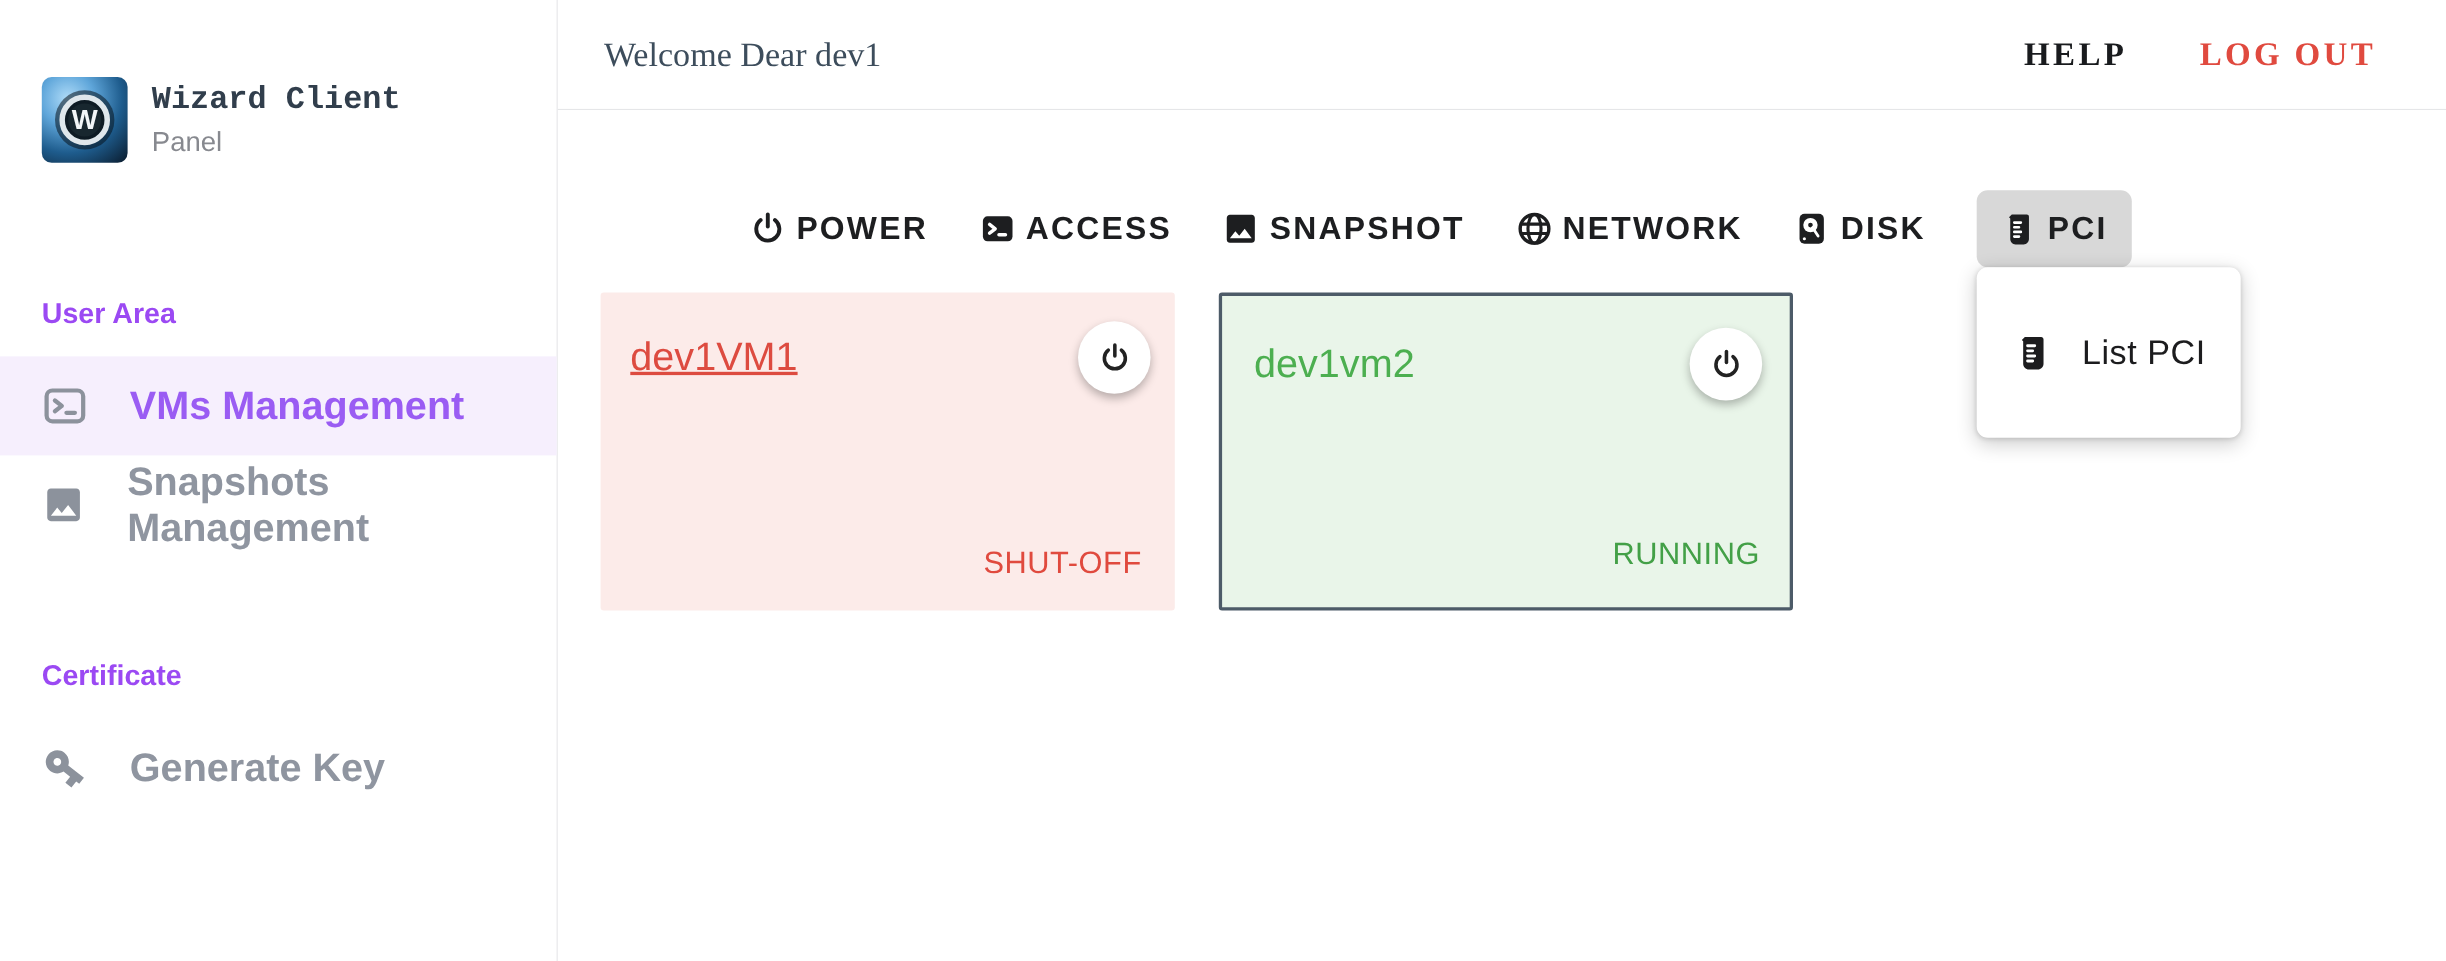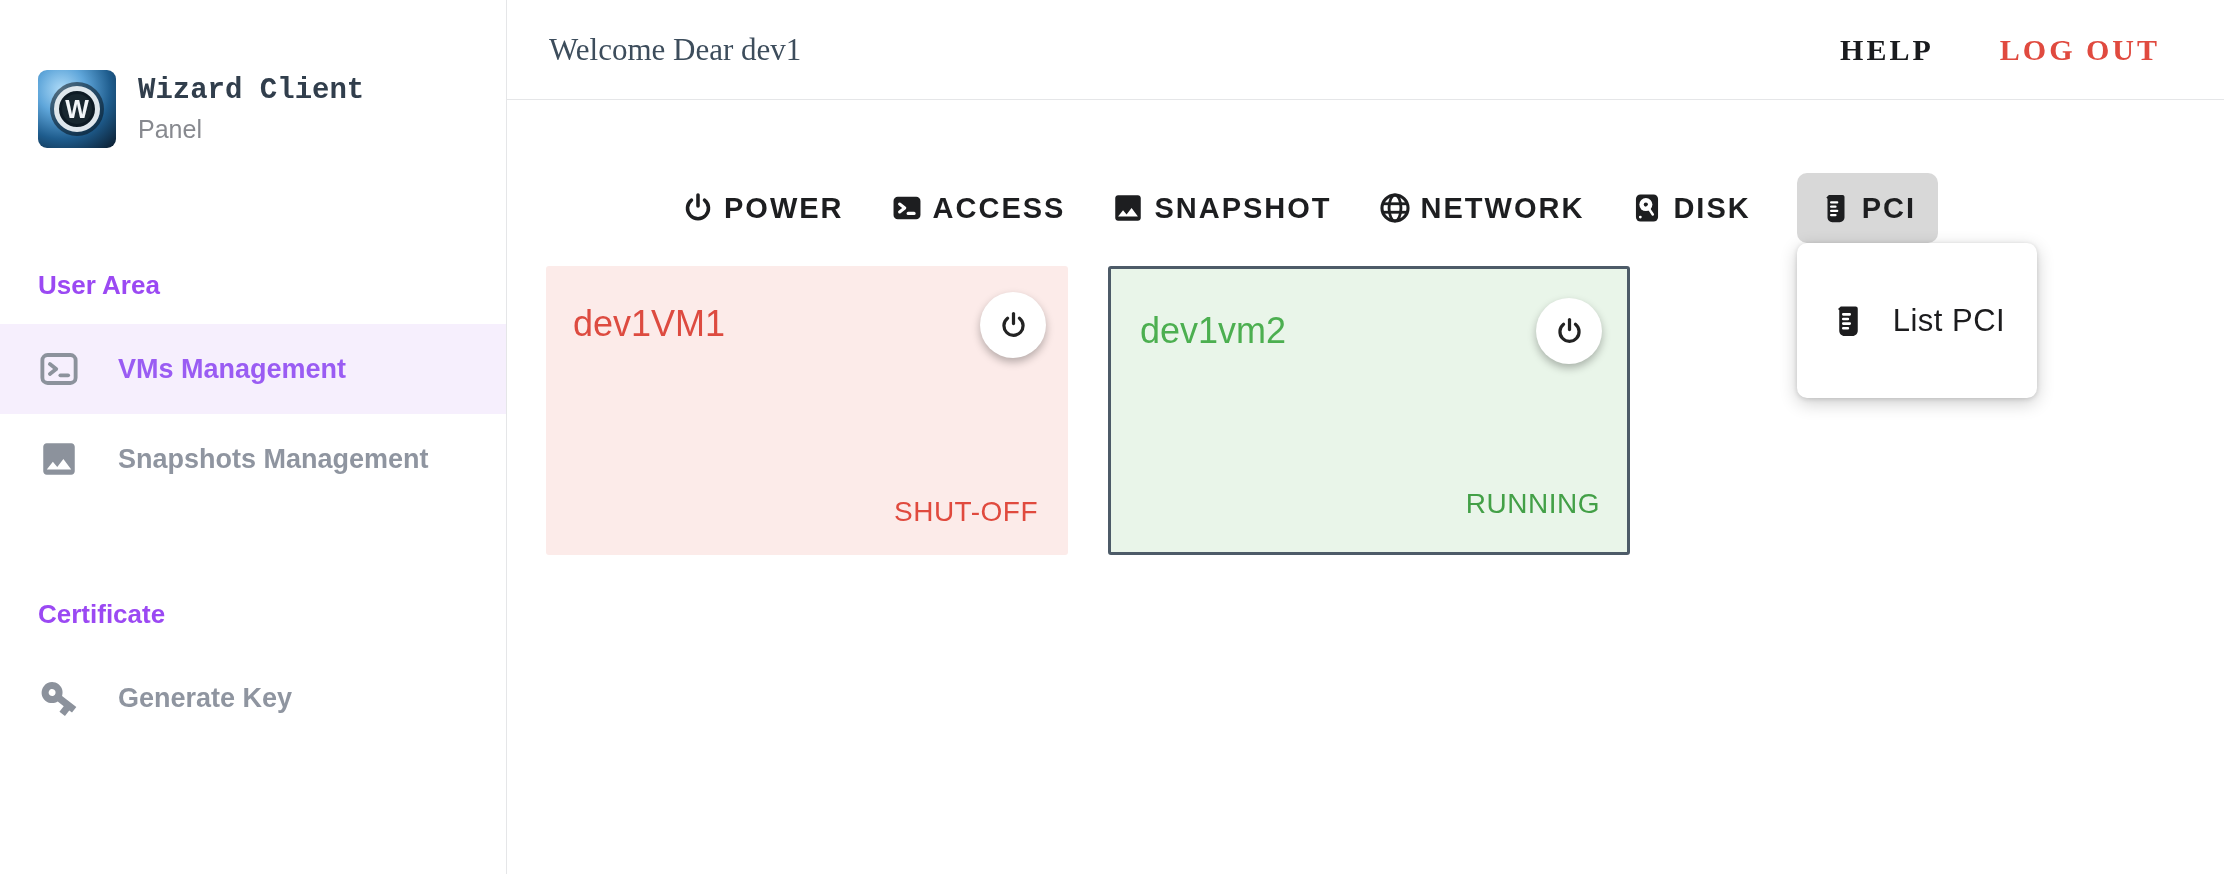--- a/index.html
+++ b/index.html
@@ -16,21 +16,21 @@
                box-shadow:0 0 0 4px rgba(8,18,28,.55), inset 0 0 0 3px rgba(8,18,28,.55);
                display:flex; align-items:center; justify-content:center; }
   .logo-w { color:#f2f6f8; font-weight:bold; font-size:25px; line-height:1; }
   .brand-name { font-size:29px; font-weight:700; color:#313e4c;font-family:Liberation Mono, monospace; }
   .brand-sub { font-size:25px; color:#87898f; margin-top:8px; }
 
   .section-label { font-size:26px; font-weight:700; color:#9b49f3; margin-left:38px; margin-bottom:23px; }
   .section-user { margin-top:122px; }
   .section-cert { margin-top:95px; }
   .nav-item { display:flex; align-items:center; gap:38px; height:90px; padding-left:38px;
-              font-size:27px; font-weight:700; color:#8f95a0; cursor:pointer; }
+              font-size:36px; font-weight:700; color:#8f95a0; cursor:pointer; }
   .nav-item .icon { width:42px; height:42px; color:#8c929c; display:flex; }
   .nav-item .icon svg { width:100%; height:100%; }
   .nav-item.active { background:#f6effd; color:#9a5cf3; }
 
   
   main { flex:1; display:flex; flex-direction:column; }
   header { height:100px; min-height:100px; border-bottom:1px solid #e5e6e8; display:flex; align-items:center;
            padding:0 64px 0 42px; font-family:"Liberation Serif", serif; }
   .welcome { font-size:31px; color:#3d4d5c; }
   .header-actions { margin-left:auto; display:flex; align-items:center; gap:66px; }
@@ -53,21 +53,21 @@
   .dropdown-item .icon { width:37px; height:37px; display:flex; color:#1c1c1e; }
   .dropdown-item .icon svg { width:100%; height:100%; }
   .dropdown-label { font-size:31px; font-weight:400; color:#1c1c1e; letter-spacing:.5px; }
 
   
   .cards { display:flex; gap:40px; margin:23px 0 0 39px; }
   .vm-card { width:522px; height:289px; position:relative; border-radius:3px; cursor:pointer; }
   .vm-card.off { background:#fcebe9; }
   .vm-card.running { background:#e9f5e9; border:3px solid #4d5b68; }
   .vm-title { position:absolute; top:37px; left:27px; font-size:36px; font-weight:400; }
-  .off .vm-title { color:#dd4b40; }
+  .off .vm-title { color:#dd4b40;text-decoration:underline; }
   .running .vm-title { color:#4caf50; top:41px; left:29px; }
   .power-btn { position:absolute; top:26px; right:22px; width:66px; height:66px; border-radius:50%;
                background:#fff; border:none; box-shadow:0 4px 9px rgba(0,0,0,.28);
                display:flex; align-items:center; justify-content:center; cursor:pointer; color:#222; }
   .power-btn svg { width:31px; height:31px; }
   .running .power-btn { top:29px; right:25px; }
   .vm-status { position:absolute; bottom:27px; right:30px; font-size:28px; letter-spacing:.5px; }
   .off .vm-status { color:#e04a3e; }
   .running .vm-status { color:#43a047; bottom:32px; right:27px; }
 </style>

